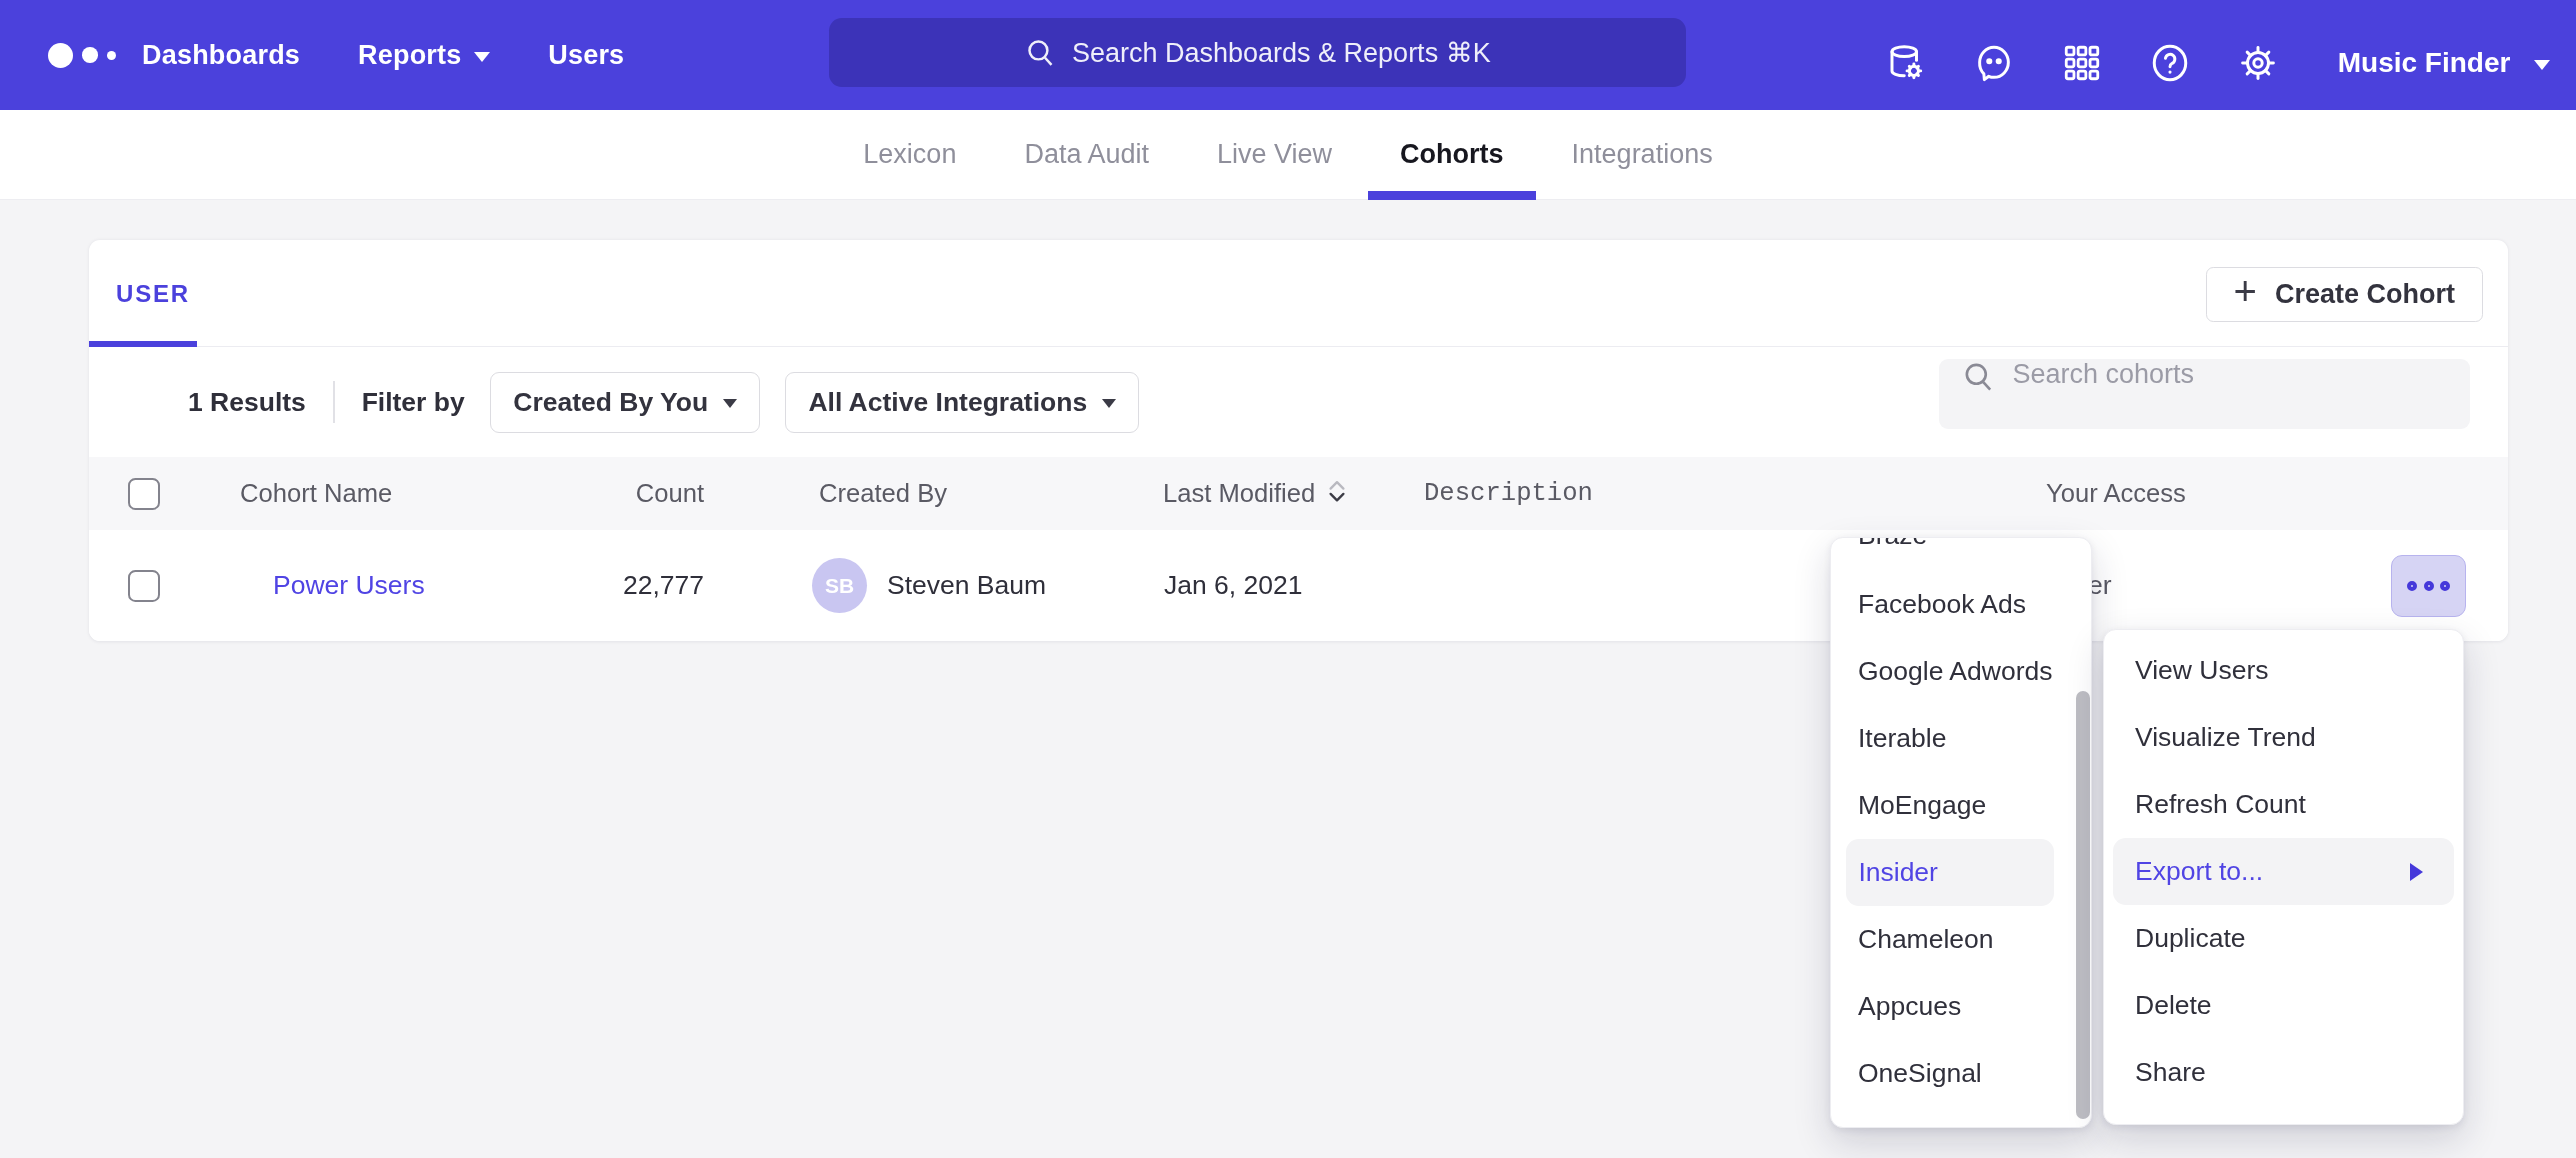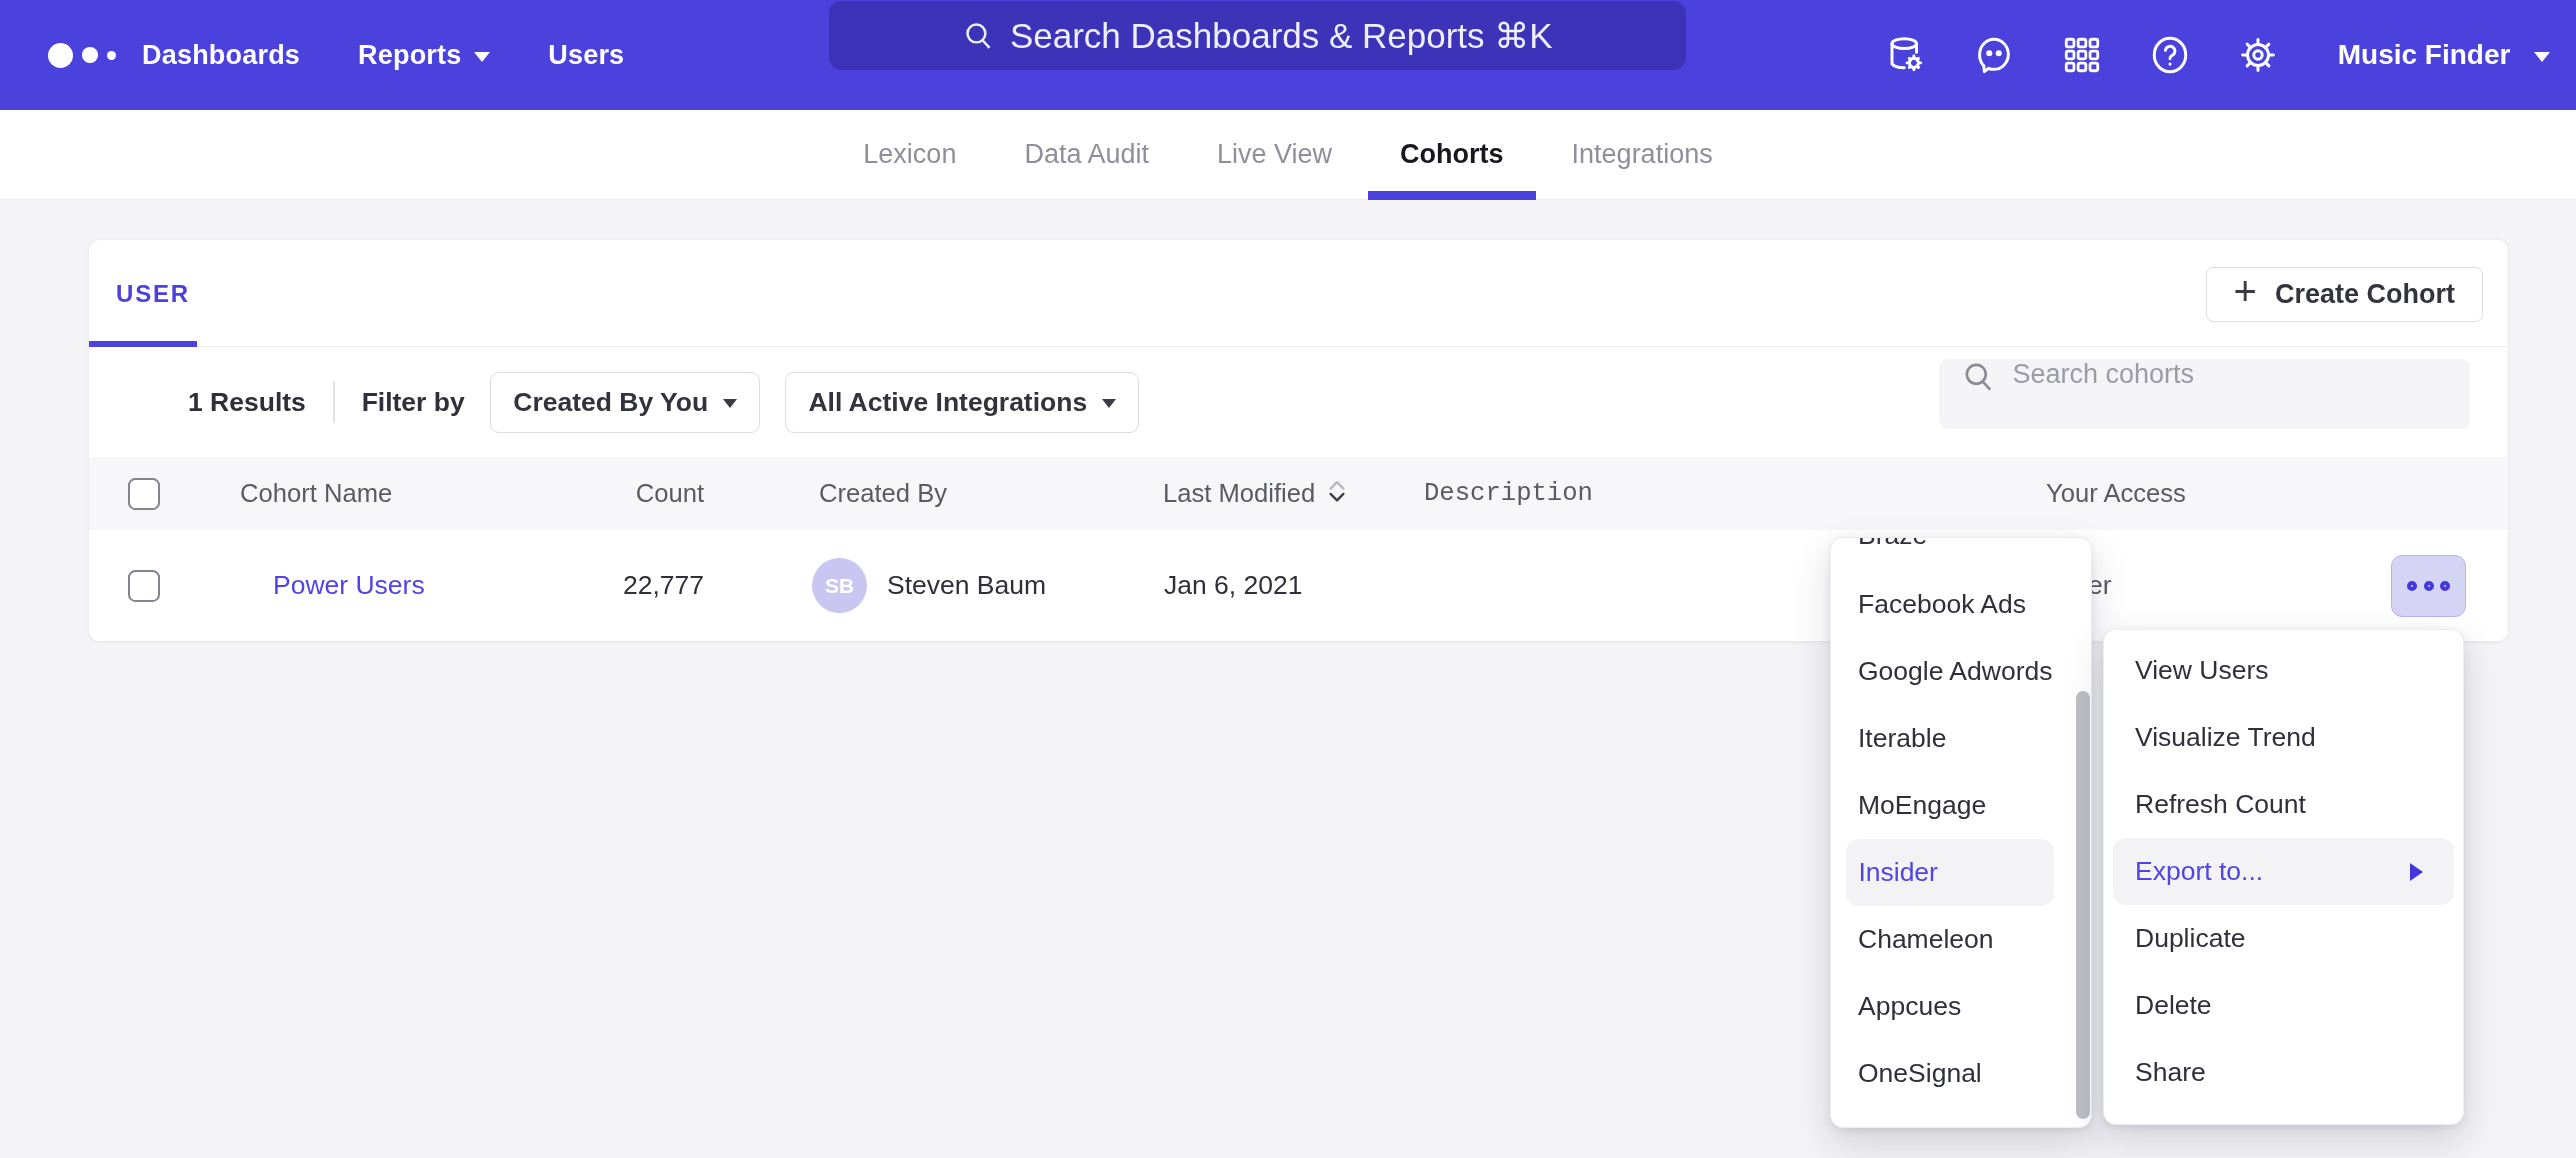--- a/index.html
+++ b/index.html
@@ -16,25 +16,25 @@
   }
   .logo { position:absolute; left:48px; top:0; height:110px; display:flex; align-items:center; gap:9px; }
   .logo .d1 { width:25px; height:25px; border-radius:50%; background:#fff; }
   .logo .d2 { width:15.5px; height:15.5px; border-radius:50%; background:#fff; }
   .logo .d3 { width:9px; height:9px; border-radius:50%; background:#fff; }
   .navlinks { position:absolute; left:142px; top:0; height:110px; display:flex; align-items:center; gap:58px; }
   .navlink { color:#fff; font-size:27px; font-weight:700; letter-spacing:0.2px; display:flex; align-items:center; cursor:pointer; }
   .caret { width:0; height:0; border-left:8.2px solid transparent; border-right:8.2px solid transparent; border-top:10px solid currentColor; display:inline-block; }
   .navlink .caret { margin-left:12.8px; margin-top:3.7px; }
   .nav-search {
-    position:absolute; left:829px; top:1px; width:857px; height:69px; border-radius:12.8px;
+    position:absolute; left:829px; top:18px; width:857px; height:69px; border-radius:12.8px;
     background:rgba(10,5,60,0.22); display:flex; align-items:center; justify-content:center; gap:14.6px;
-    color:rgba(255,255,255,0.92); font-size:35px;
-  }
-  .nav-right { position:absolute; right:25.6px; top:0; height:110px; display:flex; align-items:center; }
+    color:rgba(255,255,255,0.92); font-size:27px;
+  }
+  .nav-right { position:absolute; right:25.6px; top:8px; height:110px; display:flex; align-items:center; }
   .nav-icon { width:42px; height:42px; margin-right:46px; color:#fff; display:flex; align-items:center; justify-content:center; cursor:pointer; }
   .nav-icon svg { width:42px; height:42px; }
   .project-switcher { display:flex; align-items:center; color:#fff; font-size:28px; font-weight:700; margin-left:12.8px; cursor:pointer; }
   .project-switcher .caret { margin-left:24px; margin-top:3.7px; }
 
   
   .tabbar {
     position:absolute; left:0; top:110px; width:2576px; height:90px; background:#fff;
     display:flex; align-items:center; justify-content:center; gap:68px; z-index:5;
     border-bottom:0.9px solid #ededf1;

